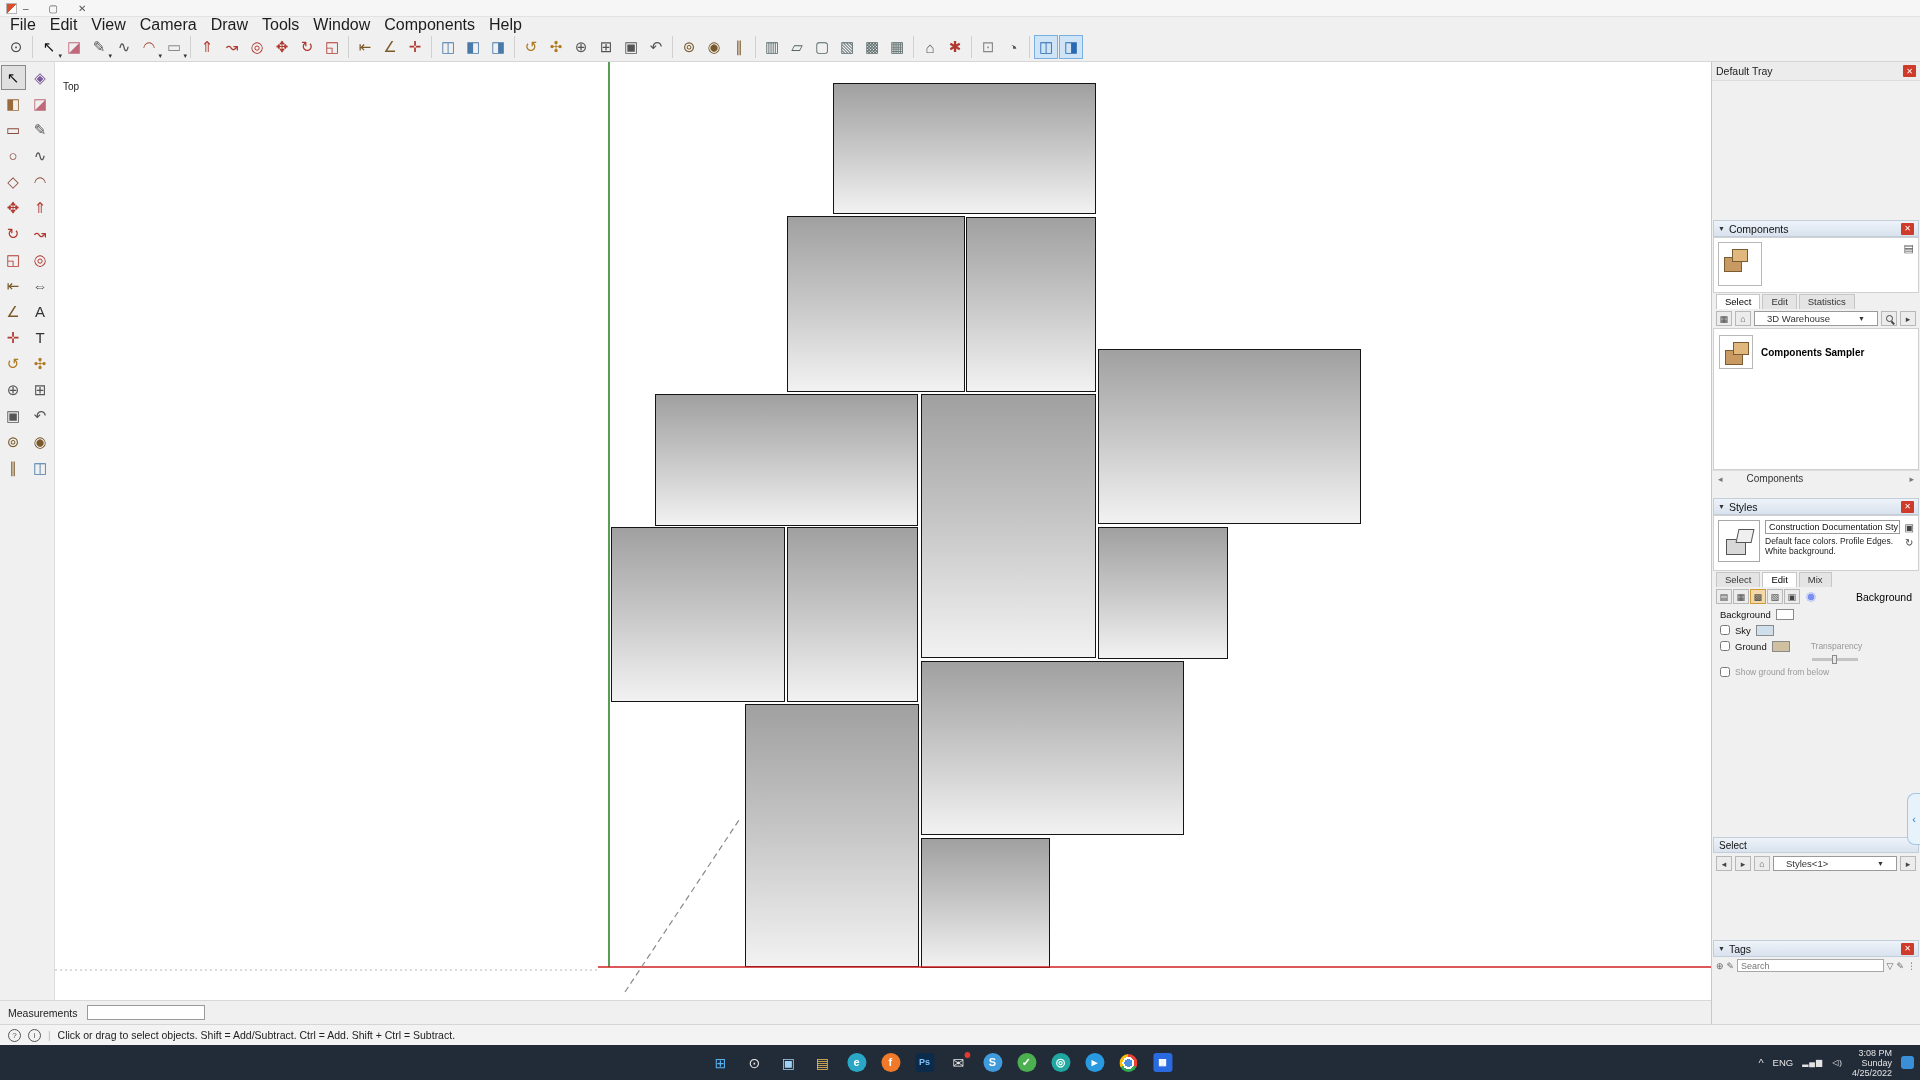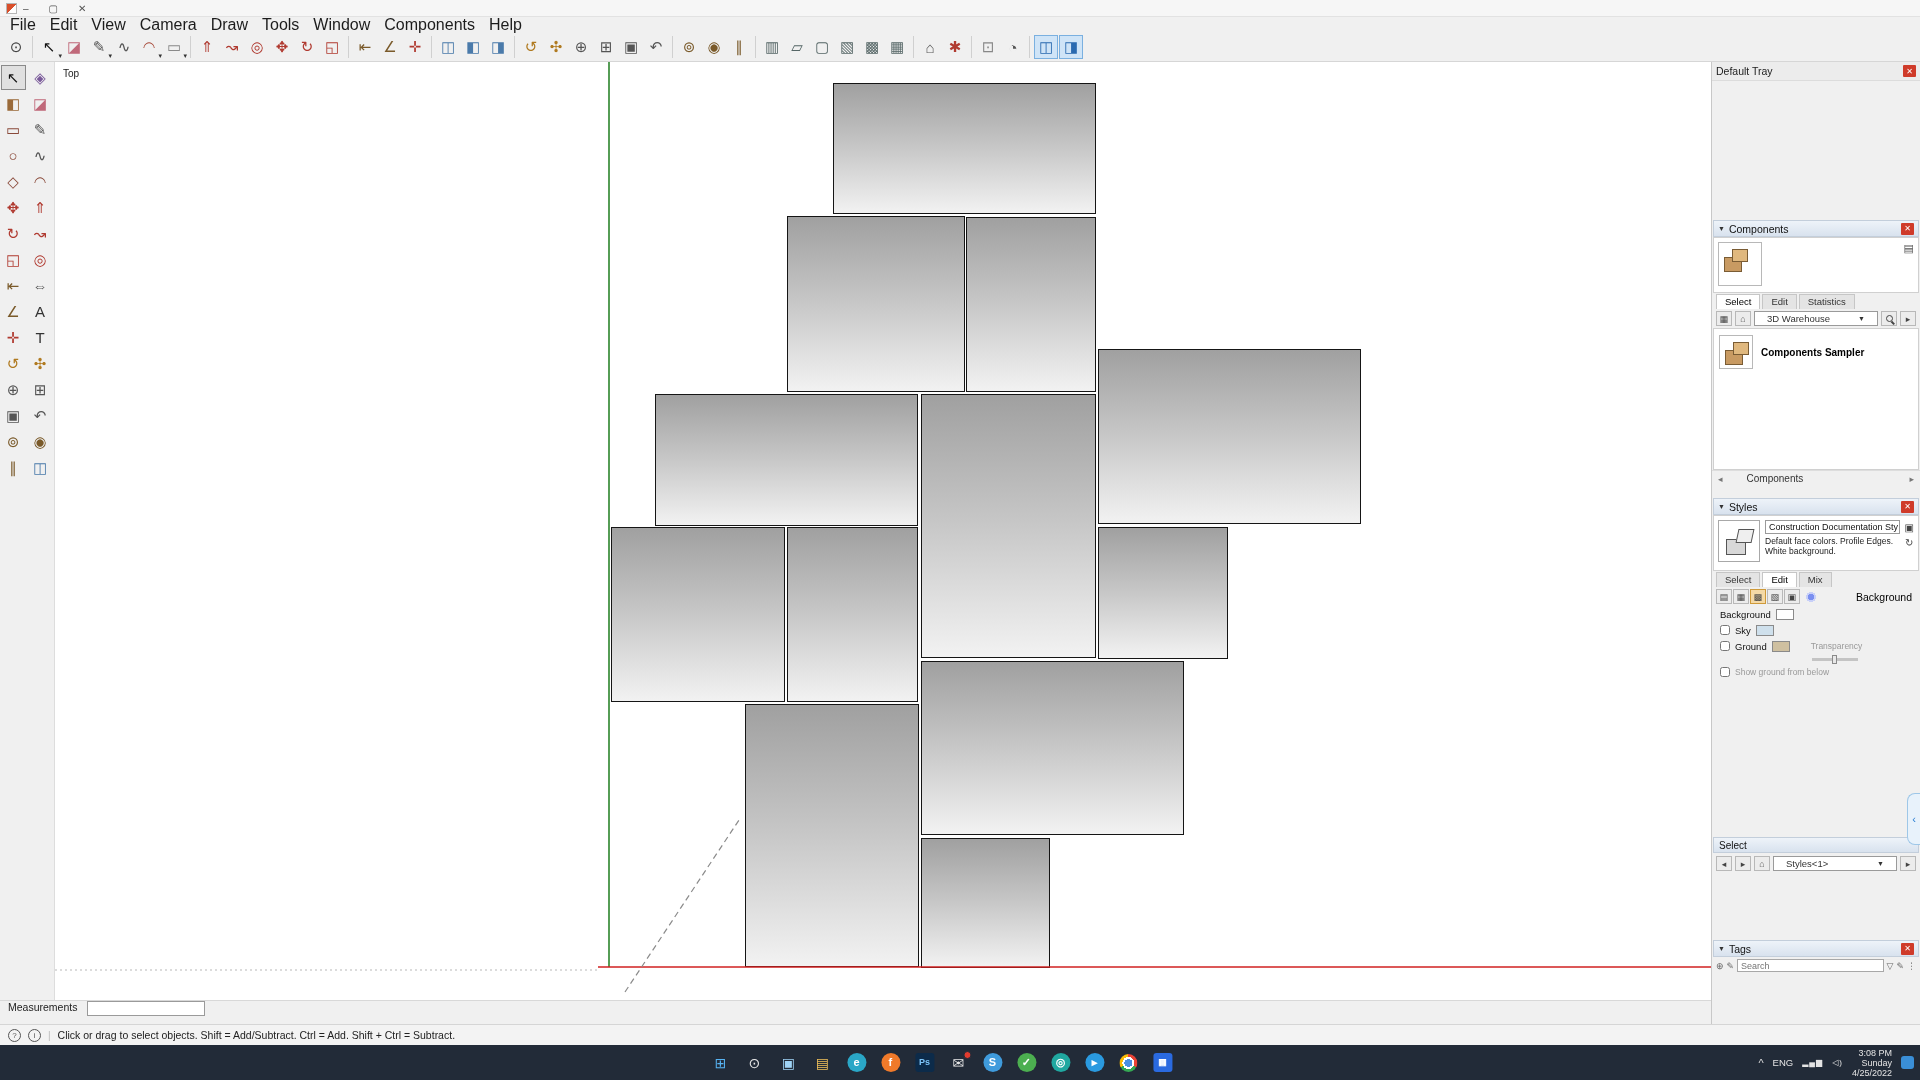--- a/index.html
+++ b/index.html
@@ -26,21 +26,21 @@
   .tb-sep{width:1px;height:22px;background:#d0d0d0;margin:0 3px;flex:0 0 auto}
 
   
   .left-toolbar{position:absolute;top:62px;left:0;width:55px;height:938px;background:#f0f0f0;border-right:1px solid #ddd}
   .lt-grid{display:grid;grid-template-columns:26px 26px;justify-content:center;gap:1px;padding-top:3px}
   .lt-icon{width:25px;height:25px;display:flex;align-items:center;justify-content:center;font-size:15px;border:1px solid transparent}
   .lt-active{background:#e0e0e0;border:1px solid #8a8a8a}
 
   
   .viewport{position:absolute;left:55px;top:62px;width:1656px;height:938px;background:#ffffff;overflow:hidden}
-  .view-label{position:absolute;left:8px;top:6px;font-size:10px;color:#1a1a1a;z-index:5}
+  .view-label{position:absolute;left:8px;top:19px;font-size:10px;color:#1a1a1a;z-index:5}
   .stone{position:absolute;border:1.5px solid #151515;background:linear-gradient(180deg,#a0a0a0 0%,#c6c6c6 48%,#f2f2f2 100%)}
   svg.axes{position:absolute;inset:0;width:100%;height:100%;z-index:1}
   .axis-green{stroke:#1e7d1e;stroke-width:1.5}
   .axis-red{stroke:#d02020;stroke-width:1.5}
   .axis-dotted{stroke:#b8b8b8;stroke-width:1.2;stroke-dasharray:2 3}
   .guide-dashed{stroke:#8a8a8a;stroke-width:1.2;stroke-dasharray:6 4}
 
   
   .tray{position:absolute;right:0;top:62px;width:209px;height:962px;background:#f0f0f0;border-left:1px solid #c8c8c8;font-size:10px;overflow:hidden}
   .tray-titlebar{height:19px;background:#ececec;border-bottom:1px solid #dcdcdc;display:flex;align-items:center;padding:0 4px;gap:4px}
@@ -105,21 +105,21 @@
   .sub-header{height:16px;background:linear-gradient(#eef3f9,#d8e2ee);border:1px solid #c3cedb;display:flex;align-items:center;padding:0 5px;margin:0 1px;color:#111}
   .select-row{height:21px;display:flex;align-items:center;gap:3px;padding:3px 4px}
   .spacer-b{height:66px}
   .tags-row{height:17px;display:flex;align-items:center;gap:3px;padding:2px 4px}
   .tags-search{flex:1;height:13px;border:1px solid #a8a8a8;background:#fff;font-size:9px;padding:0 3px;font-family:"Liberation Sans",sans-serif;color:#333}
   .tiny-icon{font-size:9px;color:#666}
 
   .tray-chevron{position:absolute;right:0;top:793px;width:13px;height:52px;background:#e8f2fb;border:1px solid #9ec7e8;border-right:none;border-radius:8px 0 0 8px;display:flex;align-items:center;justify-content:center;color:#2a7fd4;font-size:11px;z-index:20}
 
   
-  .measure-bar{position:absolute;left:0;top:1000px;width:1711px;height:24px;background:#f0f0f0;border-top:1px solid #d8d8d8;display:flex;gap:10px;padding:0 8px}
+  .measure-bar{position:absolute;left:0;top:1000px;width:1711px;height:24px;background:#f0f0f0;border-top:1px solid #d8d8d8;display:flex;align-items:center;gap:10px;padding:0 8px}
   .measure-label{font-size:10.5px;color:#222}
   .measure-input{width:118px;height:15px;border:1px solid #9a9a9a;background:#fff;font-size:10px;padding:0 3px;font-family:"Liberation Sans",sans-serif}
 
   
   .statusbar{position:absolute;left:0;top:1024px;width:1920px;height:21px;background:#f3f3f3;border-top:1px solid #d5d5d5;display:flex;align-items:center;gap:7px;padding:0 8px}
   .circle-icon{width:13px;height:13px;border-radius:50%;border:1.3px solid #555;display:flex;align-items:center;justify-content:center;font-size:8px;color:#555;flex:0 0 auto}
   .status-sep{color:#bbb;font-size:10px}
   .status-hint{font-size:10.5px;color:#222}
 
   

